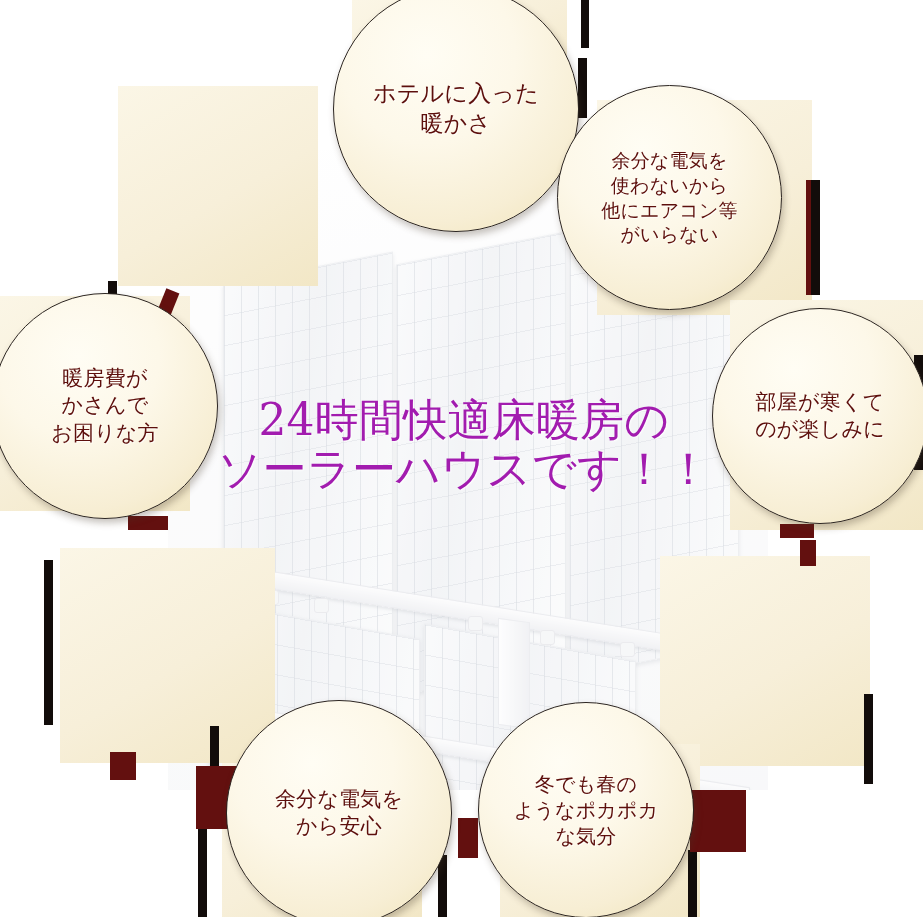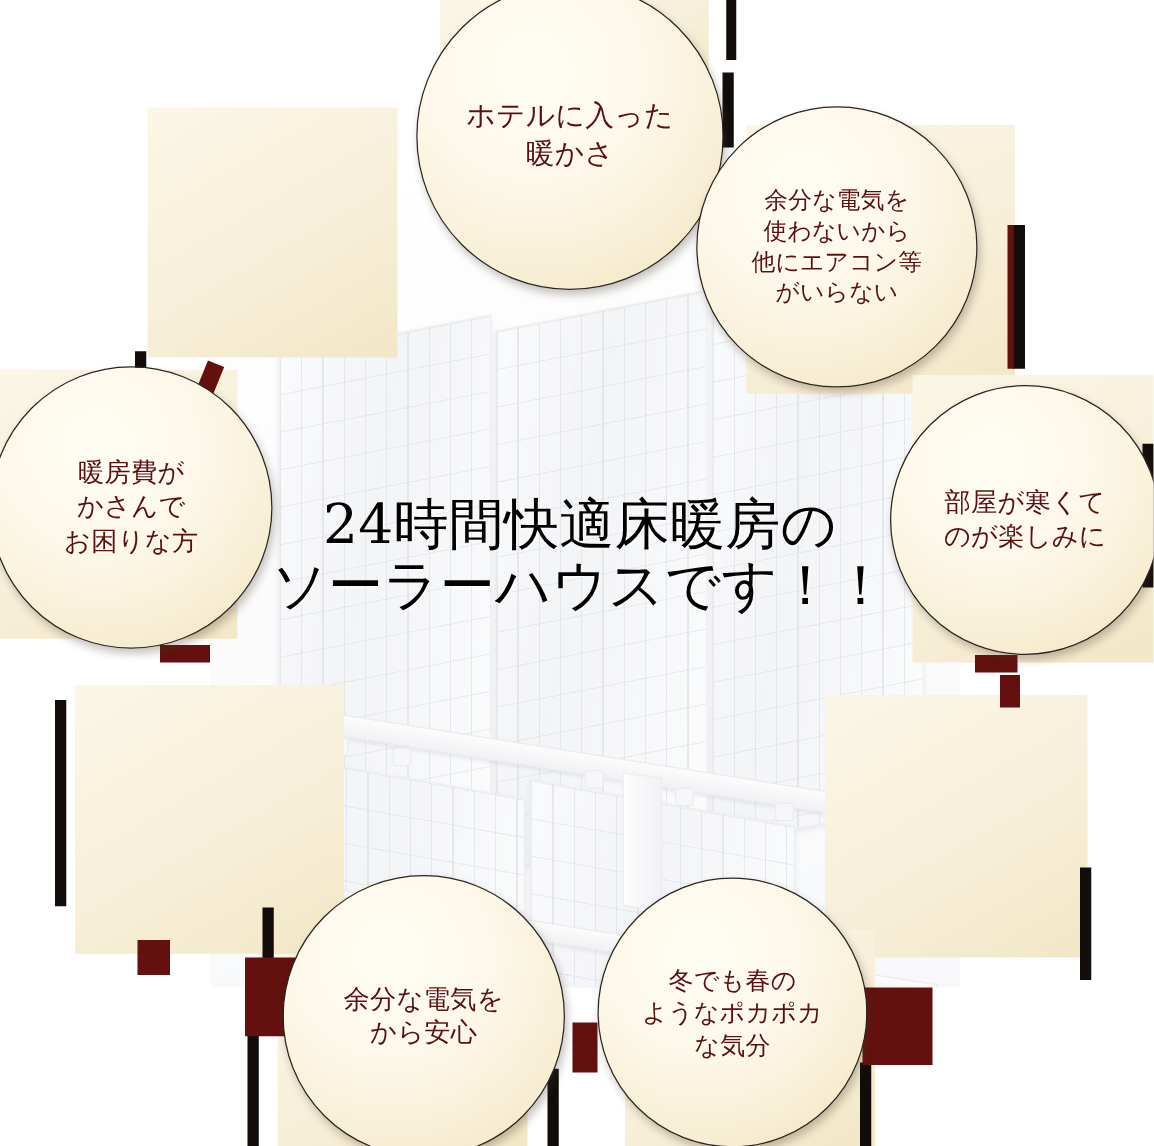--- a/index.html
+++ b/index.html
@@ -116,21 +116,21 @@
   .fs21{font-size:21px;}
   .fs20{font-size:20px;}
   .fs19{font-size:19px;}
   .fs18{font-size:18px;}
 
   
   #headline{
     position:absolute;
     left:214px;top:395px;width:500px;
     text-align:center;
-    color:#000000;
+    color:#a21caf;
     font-size:44px;
     line-height:1.12;
     letter-spacing:.005em;
     white-space:pre-line;
     text-shadow:1px 1px 2px rgba(255,255,255,.9);
   }
 </style>
 </head>
 <body>
 

